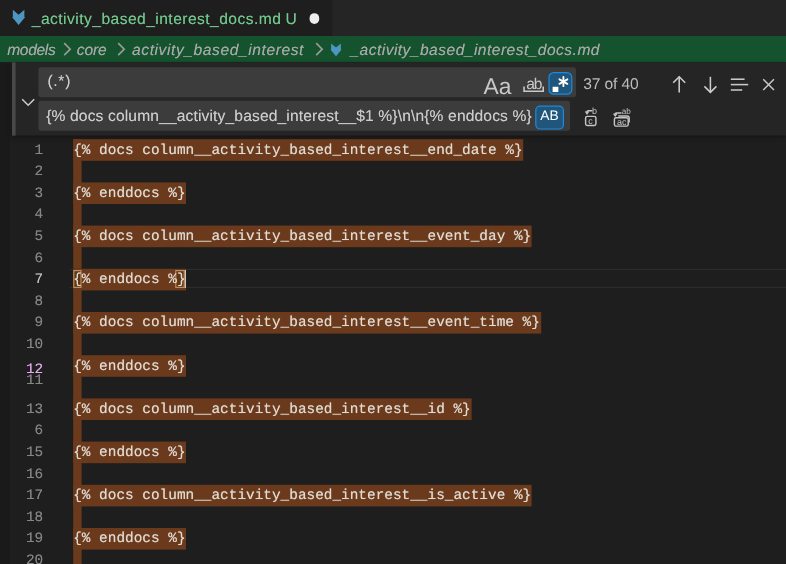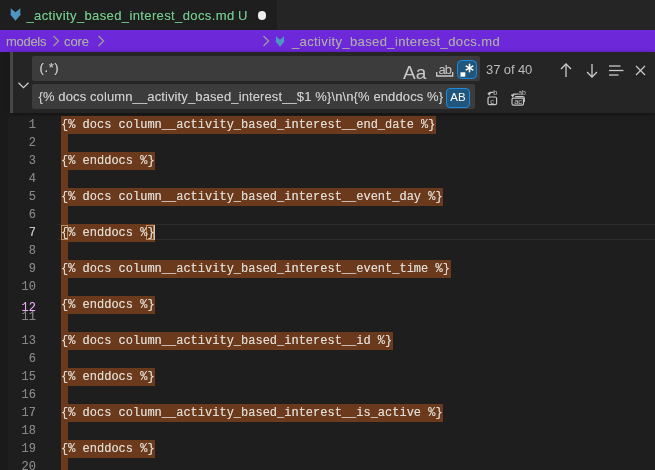--- a/index.html
+++ b/index.html
@@ -5,21 +5,21 @@
   * { margin:0; padding:0; box-sizing:border-box; -webkit-font-smoothing:antialiased; }
   html,body { width:655px; height:470px; overflow:hidden; background:#1e1e1e; opacity:0.9999;
     font-family:"Liberation Sans", sans-serif; }
   
   #tabbar { position:absolute; left:0; top:0; width:655px; height:30px; background:#252526; }
   #tab { position:absolute; left:0; top:0; width:277px; height:30px; background:#1e1e1e; }
   #tablabel { position:absolute; left:26.5px; top:8px; font-size:13px; color:#73c88c; letter-spacing:0.38px; text-shadow:0 0 0.5px rgba(115,200,140,0.6); }
   #tabu { position:absolute; left:238px; top:8px; font-size:13px; color:#73c88c; text-shadow:0 0 0.5px rgba(115,200,140,0.6); }
   #tabdot { position:absolute; left:257.5px; top:11.3px; width:8.6px; height:8.6px; border-radius:50%; background:#eeeeee; }
   
-  #crumbs { position:absolute; left:0; top:30px; width:655px; height:22px; background:#6d28d9; }
+  #crumbs { position:absolute; left:0; top:30px; width:655px; height:22px; background:#14532d;font-style:italic; }
   .crumb { position:absolute; top:4px; font-size:13px; color:#a9a9a9; letter-spacing:-0.1px; text-shadow:0 0 0.5px rgba(169,169,169,0.65); }
   
   #findw { position:absolute; left:10px; top:52px; width:645px; height:61px; background:#252526;
     box-shadow:0 1px 4px rgba(0,0,0,0.5); }
   #sash { position:absolute; left:0; top:0; width:3px; height:61px; background:#48484b; }
   .finput { position:absolute; background:#3c3c3c; border-radius:2px; }
   #fin  { left:22px; top:4px;  width:448px; height:25px; }
   #rin  { left:22px; top:32px; width:443px; height:25px; }
   .itext { position:absolute; font-size:13px; color:#cccccc; text-shadow:0 0 0.5px rgba(204,204,204,0.6); }
   #fintext { left:39.5px; top:59.5px; letter-spacing:0.6px; }
@@ -62,20 +62,21 @@
 
 <div id="crumbs">
   <span class="crumb" style="left:6px; letter-spacing:-0.3px;">models</span>
   <svg width="8" height="12" style="left:51.5px; top:5px;" viewBox="0 0 8 12">
       <path d="M1.5 1 L6.5 6 L1.5 11" stroke="#9a9a9a" stroke-width="1.4" fill="none"></path>
     </svg>
   <span class="crumb" style="left:64px;">core</span>
   <svg width="8" height="12" style="left:97px; top:5px;" viewBox="0 0 8 12">
       <path d="M1.5 1 L6.5 6 L1.5 11" stroke="#9a9a9a" stroke-width="1.4" fill="none"></path>
     </svg>
+  <span class="crumb" style="left:110px; letter-spacing:0.48px;">activity_based_interest</span>
   <svg width="8" height="12" style="left:262px; top:5px;" viewBox="0 0 8 12">
       <path d="M1.5 1 L6.5 6 L1.5 11" stroke="#9a9a9a" stroke-width="1.4" fill="none"></path>
     </svg>
   <svg width="10" height="11" style="left:275px; top:5.5px;" viewBox="0 0 11 13">
     <path d="M0.7 0.2 L5.5 4.3 L10.3 0.2 L10.3 6.2 L11 6.2 L5.5 12.8 L0 6.2 L0.7 6.2 Z" fill="#4e96c2"></path>
   </svg>
   <span class="crumb" style="left:292px; letter-spacing:0.38px;">_activity_based_interest_docs.md</span>
 </div>
 
 <div id="editor"></div>

